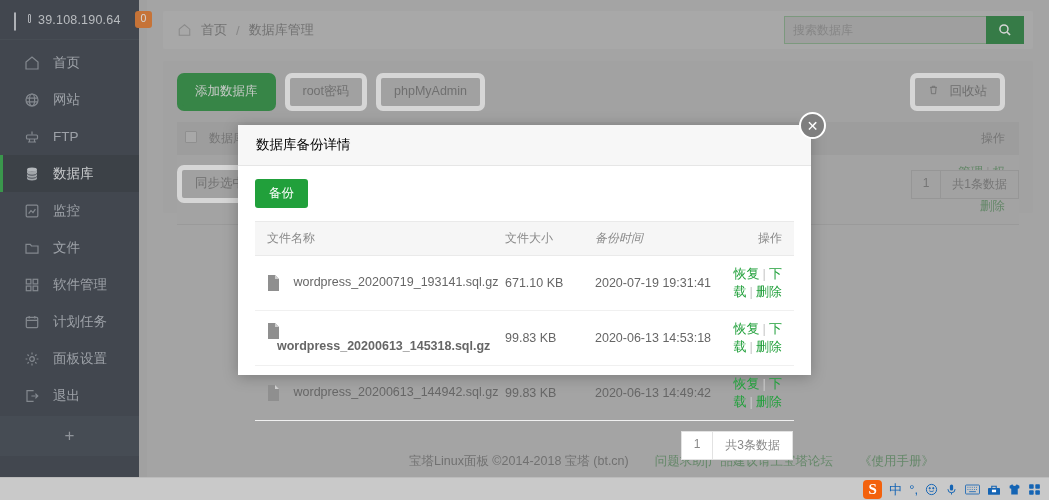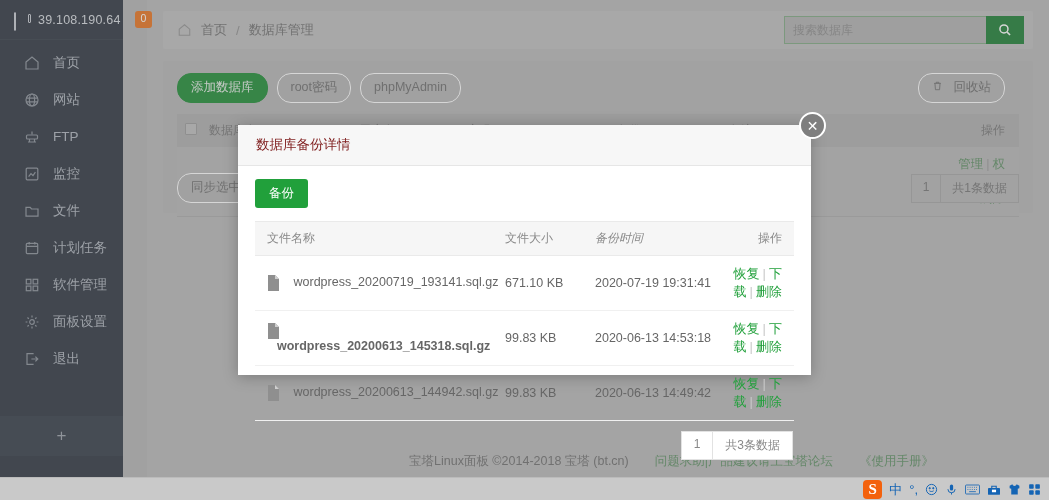--- a/index.html
+++ b/index.html
@@ -7,21 +7,21 @@
     width: 1049px; height: 500px;
     overflow: hidden;
     font-family: "Liberation Sans", "DejaVu Sans", sans-serif;
     background: #b3b3b3;
   }
   #root { position: relative; width: 1049px; height: 500px; }
 
   
   #sidebar {
     position: absolute; left: 0; top: 0;
-    width: 123px; height: 500px;
+    width: 139px; height: 500px;
     background: #2b333e;
     z-index: 30;
   }
   .sb-head {
     height: 40px; display: flex; align-items: center;
     padding-left: 14px; gap: 7px;
     border-bottom: 1px solid #333b46;
   }
   .monitor-ico { width: 17px; height: 13px; position: relative; flex: 0 0 auto; }
   .monitor-ico .scr {
@@ -83,22 +83,22 @@
     width: 38px; background: #1b7d33; border: 1px solid #1b7d33;
     display: flex; align-items: center; justify-content: center; cursor: pointer;
   }
 
   .panel {
     margin: 12px 16px 0 16px; background: #b5b5b5; border-radius: 2px;
     height: 152px; position: relative; padding: 12px 14px 0 14px;
   }
   .tb-row { display: flex; align-items: center; gap: 9px; }
   .btn {
-    font-size: 12.5px; padding: 6px 13px; border-radius: 14px;
-    border: 1px solid #ffffff; background: #b3b3b3; color: #6d6d6d;
+    font-size: 12.5px; padding: 6px 13px; border-radius: 7px;
+    border: 5px solid #ffffff; background: #b3b3b3; color: #6d6d6d;
     cursor: pointer; font-family: inherit; line-height: 1.25;
   }
   .btn.green { background: #1c8b33; border-color: #1c8b33; color: #e8efe9; }
   .btn.recycle {
     position: absolute; right: 28px; top: 12px;
     display: flex; align-items: flex-start; gap: 11px;
   }
 
   .tbl { margin-top: 11px; width: 100%; border-collapse: collapse; }
   .tbl th {
@@ -141,21 +141,21 @@
     background: rgba(120,120,120,0.30); z-index: 40;
   }
   #modal {
     position: absolute; left: 238px; top: 125px; width: 573px; height: 250px;
     background: #fff; z-index: 50;
     box-shadow: 0 2px 14px rgba(0,0,0,0.25);
   }
   .m-head {
     height: 41px; background: #f7f7f7; border-bottom: 1px solid #e6e6e6;
     display: flex; align-items: center; padding-left: 18px;
-    color: #7f1d1d; font-size: 13.5px;
+    color: #000000; font-size: 13.5px;
   }
   .m-close {
     position: absolute; right: -15px; top: -13px;
     width: 27px; height: 27px; border-radius: 50%;
     background: #7f7f7f; border: 2px solid #fff;
     display: flex; align-items: center; justify-content: center;
     color: #fff; font-size: 14px; cursor: pointer; z-index: 60;
   }
   .m-body { padding: 13px 17px 0 17px; }
   .m-backup {
@@ -230,48 +230,57 @@
           </svg>
         <span>网站</span>
       </div>
       <div class="sb-item">
         <svg class="ic" viewBox="0 0 16 16" fill="none" stroke="#aeb4bd" stroke-width="1.2">
             <rect x="2.5" y="6" width="11" height="4" rx="1"></rect>
             <path d="M8 2.5v3M4 13h8M5.5 10v3M10.5 10v3"></path>
           </svg>
         <span>FTP</span>
       </div>
+      <div class="sb-item active">
+        <svg class="ic" viewBox="0 0 16 16" fill="#cfd4da">
+            <ellipse cx="8" cy="3.6" rx="5" ry="2"></ellipse>
+            <path d="M3 3.6v8.8c0 1.1 2.2 2 5 2s5-.9 5-2V3.6c0 1.1-2.2 2-5 2s-5-.9-5-2z" opacity=".85"></path>
+            <path d="M3 7.2c0 1.1 2.2 2 5 2s5-.9 5-2" stroke="#2b333e" stroke-width=".9" fill="none"></path>
+            <path d="M3 10.2c0 1.1 2.2 2 5 2s5-.9 5-2" stroke="#2b333e" stroke-width=".9" fill="none"></path>
+          </svg>
+        <span>数据库</span>
+      </div>
       <div class="sb-item">
         <svg class="ic" viewBox="0 0 16 16" fill="none" stroke="#aeb4bd" stroke-width="1.2">
             <rect x="2.2" y="2.2" width="11.6" height="11.6" rx="1"></rect>
             <path d="M4.6 10.6l2.4-3 2 2 2.4-3.4"></path>
           </svg>
         <span>监控</span>
       </div>
       <div class="sb-item">
         <svg class="ic" viewBox="0 0 16 16" fill="none" stroke="#aeb4bd" stroke-width="1.2">
             <path d="M2 4.4h4.2l1.3 1.6H14v7.2H2z"></path>
           </svg>
         <span>文件</span>
-      </div>
-      <div class="sb-item">
-        <svg class="ic" viewBox="0 0 16 16" fill="none" stroke="#aeb4bd" stroke-width="1.2">
-            <rect x="2.3" y="3.4" width="11.4" height="10.2" rx="1"></rect>
-            <path d="M2.3 6.4h11.4M5.2 2v2.4M10.8 2v2.4"></path>
-          </svg>
-        <span>计划任务</span>
       </div>
       <div class="sb-item">
         <svg class="ic" viewBox="0 0 16 16" fill="none" stroke="#aeb4bd" stroke-width="1.2">
             <rect x="2.3" y="2.3" width="4.6" height="4.6"></rect>
             <rect x="9.1" y="2.3" width="4.6" height="4.6"></rect>
             <rect x="2.3" y="9.1" width="4.6" height="4.6"></rect>
             <rect x="9.1" y="9.1" width="4.6" height="4.6"></rect>
           </svg>
         <span>软件管理</span>
+      </div>
+      <div class="sb-item">
+        <svg class="ic" viewBox="0 0 16 16" fill="none" stroke="#aeb4bd" stroke-width="1.2">
+            <rect x="2.3" y="3.4" width="11.4" height="10.2" rx="1"></rect>
+            <path d="M2.3 6.4h11.4M5.2 2v2.4M10.8 2v2.4"></path>
+          </svg>
+        <span>计划任务</span>
       </div>
       <div class="sb-item">
         <svg class="ic" viewBox="0 0 16 16" fill="none" stroke="#aeb4bd" stroke-width="1.2">
             <circle cx="8" cy="8" r="2.3"></circle>
             <path d="M8 1.6v1.8M8 12.6v1.8M1.6 8h1.8M12.6 8h1.8M3.5 3.5l1.3 1.3M11.2 11.2l1.3 1.3M12.5 3.5l-1.3 1.3M4.8 11.2l-1.3 1.3"></path>
           </svg>
         <span>面板设置</span>
       </div>
       <div class="sb-item">
         <svg class="ic" viewBox="0 0 16 16" fill="none" stroke="#aeb4bd" stroke-width="1.2">

